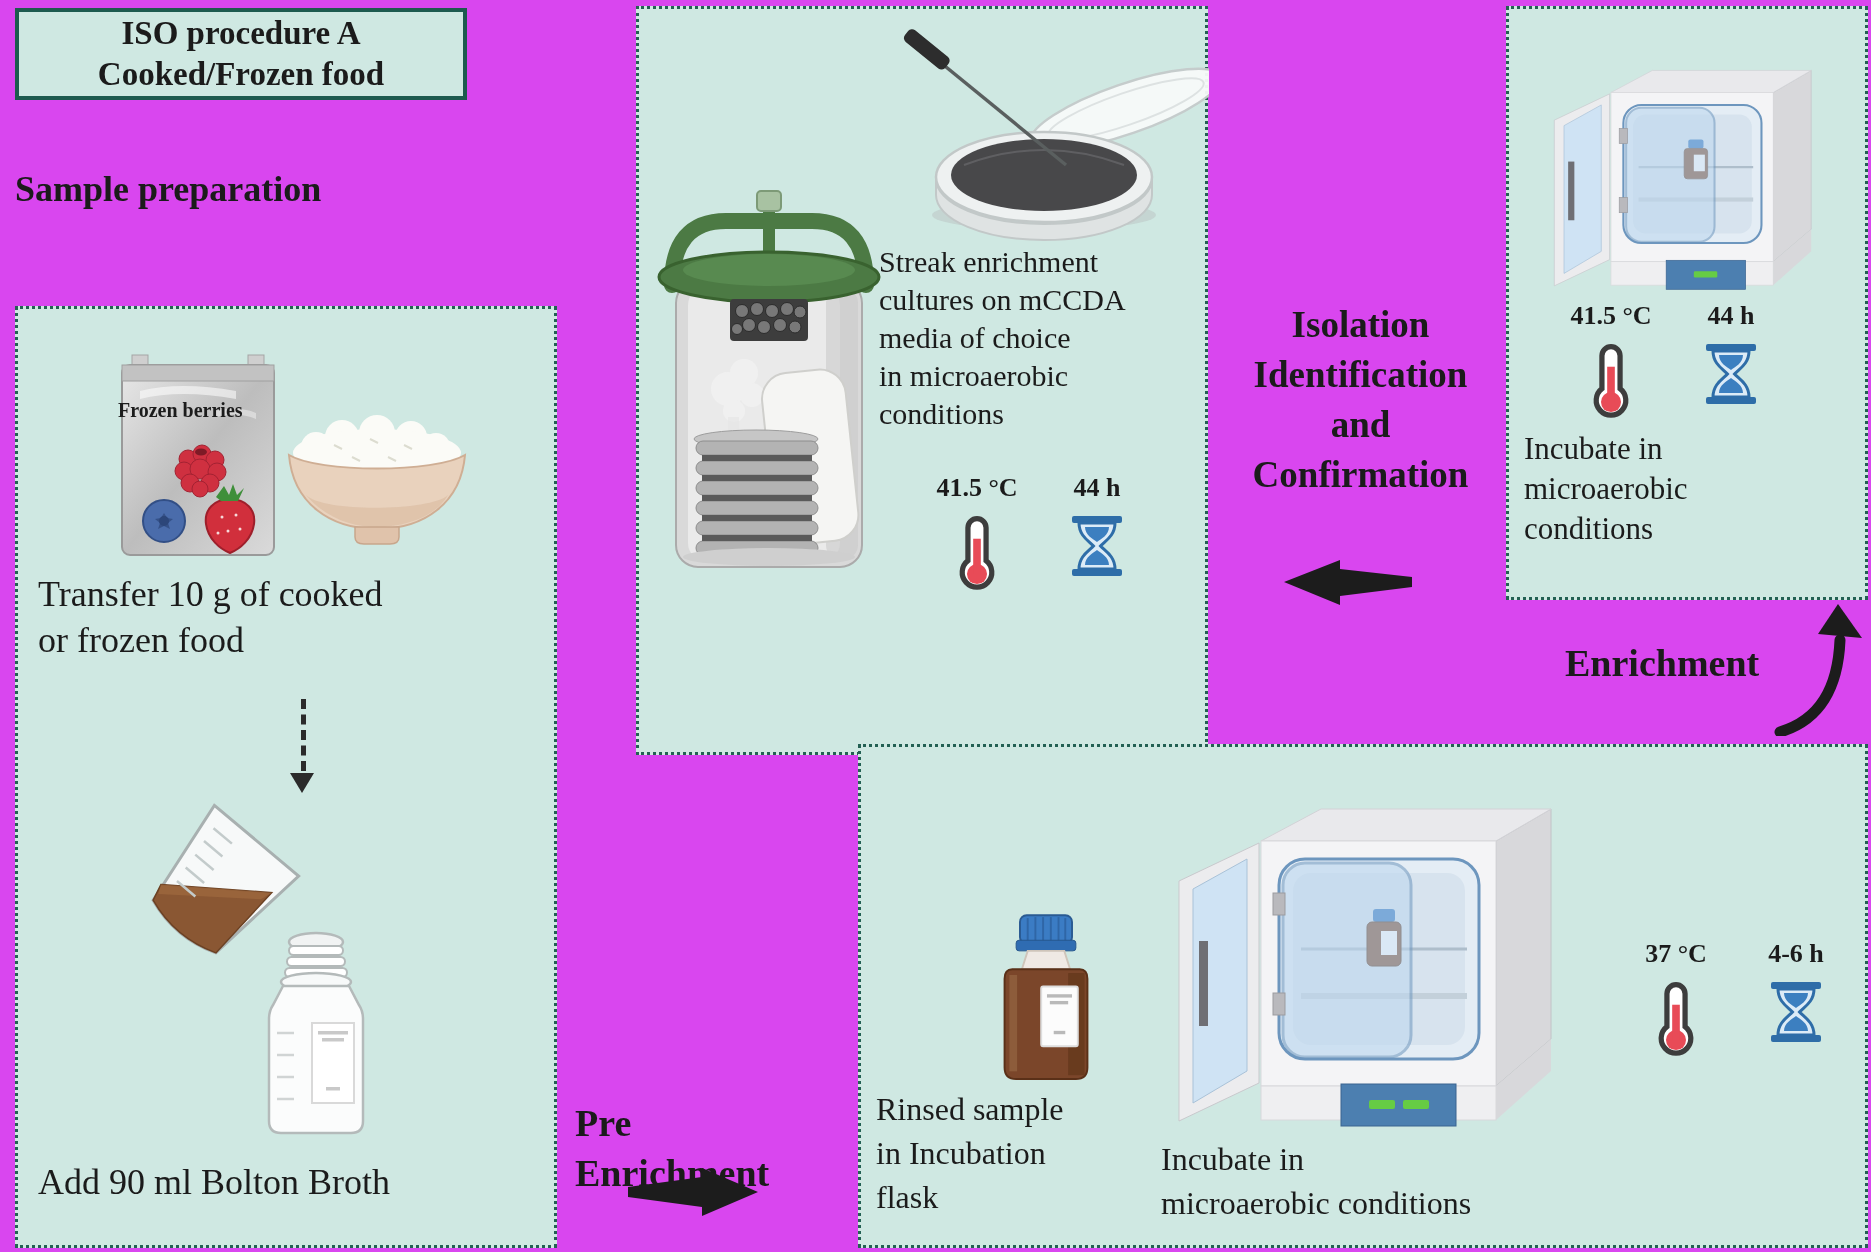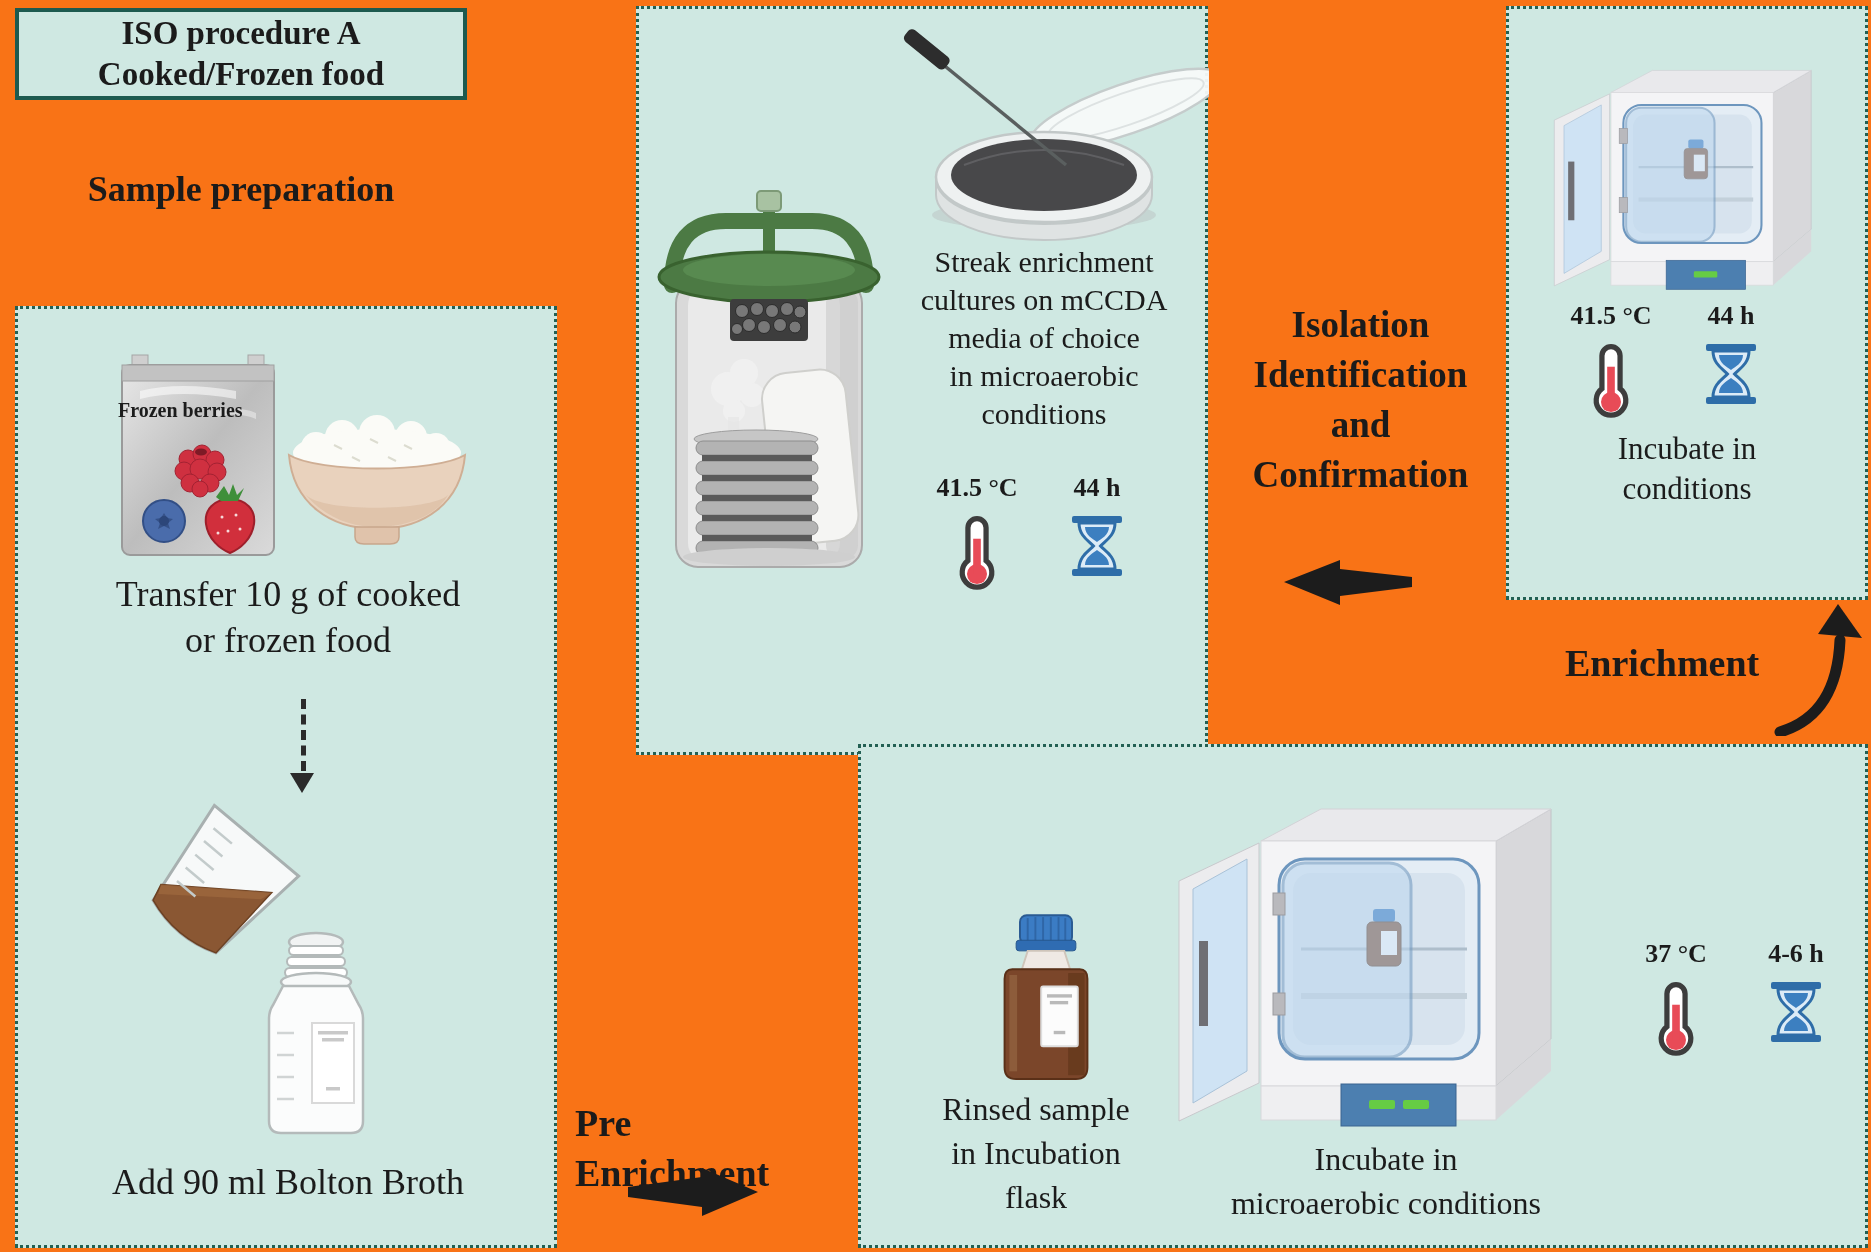--- a/index.html
+++ b/index.html
@@ -1,19 +1,19 @@
 <!DOCTYPE html>
 <html><head>
 <meta charset="utf-8">
 <style>
   html,body{margin:0;padding:0;background:#ffffff;}
-  .stage{position:relative;width:1871px;height:1252px;background:#f97316;
+  .stage{position:relative;width:1871px;height:1252px;background:#d946ef;
          font-family:"Liberation Serif","DejaVu Serif",serif;color:#1b1b1b;overflow:hidden;}
   .abs{position:absolute;}
-  .center{text-align:center;}
+  .center{text-align:left;}
   .panel{position:absolute;background:#cfe8e2;border:3px dotted #236053;box-sizing:border-box;}
   .title-box{position:absolute;left:15px;top:8px;width:452px;height:92px;background:#cfe8e2;
              border:4px solid #1d5a4f;box-sizing:border-box;display:flex;flex-direction:column;
              justify-content:center;align-items:center;font-weight:bold;font-size:33px;line-height:41px;}
   .heading{font-weight:bold;font-size:36px;}
   .body-text{font-size:36px;line-height:46px;}
   .streak-text{font-size:30px;line-height:38px;}
   .caption{font-size:31px;line-height:40px;}
   .caption-lg{font-size:32px;line-height:44px;}
   .flow-label{font-weight:bold;font-size:38px;line-height:50px;}
@@ -317,20 +317,21 @@
           <rect x="1" y="53" width="50" height="7" rx="2" fill="#2e6da8"></rect>
           <path d="M8 7 H44 C44 20 34 25 29.5 30 C34 35 44 40 44 53 H8 C8 40 18 35 22.5 30 C18 25 8 20 8 7 Z" fill="#dcebf7" stroke="#2e6da8" stroke-width="3"></path>
           <path d="M14 11 H38 C38 19 30 23 26 26 C22 23 14 19 14 11 Z" fill="#3c7fc0"></path>
           <path d="M26 34 C30 37 38 41 38 49 H14 C14 41 22 37 26 34 Z" fill="#3c7fc0"></path>
         </svg>
       </div>
     </div>
 
     <div class="abs caption center" style="left:15px;top:420px;width:326px;">
       <div>Incubate in</div>
+      <div>microaerobic</div>
       <div>conditions</div>
     </div>
   </div>
 
   <div class="abs flow-label" style="left:1565px;top:638px;width:235px;">Enrichment</div>
   <svg class="abs" style="left:1772px;top:602px;" width="96" height="134" viewBox="0 0 96 134">
     <path d="M8 130 C48 118 66 86 68 38" fill="none" stroke="#1c1c1c" stroke-width="11" stroke-linecap="round"></path>
     <polygon points="66,2 90,36 46,32" fill="#1c1c1c"></polygon>
   </svg>
 

